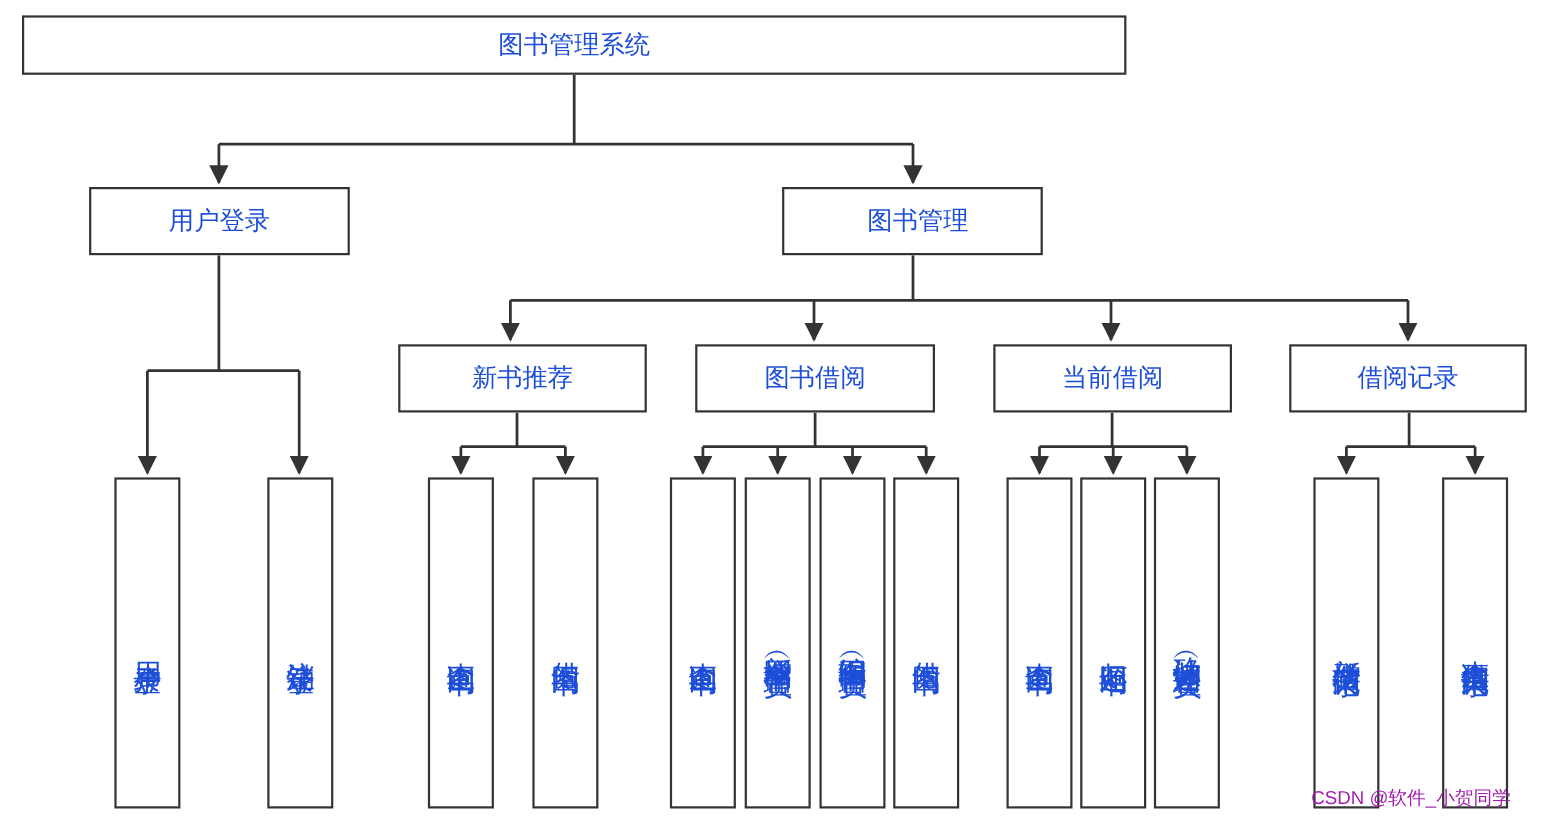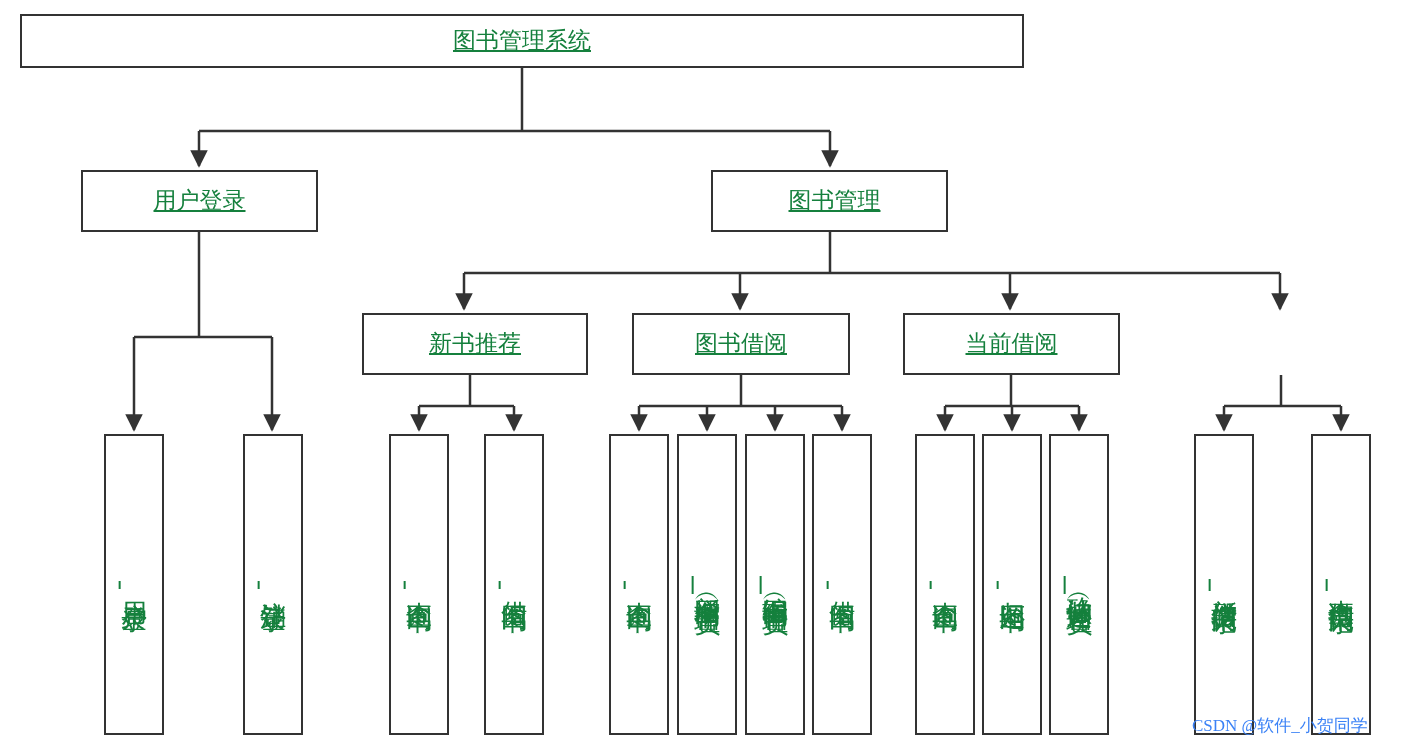--- a/index.html
+++ b/index.html
@@ -26,23 +26,22 @@
     pointer-events: none;
   }
   .node {
     position: absolute;
     box-sizing: border-box;
     background: #ffffff;
     border: 2px solid #333333;
     display: flex;
     align-items: center;
     justify-content: center;
-    color: #15803d;
+    color: #1d4ed8;
     z-index: 2;
-    text-decoration: underline;
   }
   .node .lbl {
     display: block;
     text-align: center;
     line-height: 1.12;
     white-space: nowrap;
   }
   
   .node.horiz .lbl {
     font-size: 23px;
@@ -61,24 +60,24 @@
     letter-spacing: 2px;
     line-height: 1.05;
     white-space: nowrap;
     max-height: 290px;
   }
   .watermark {
     position: absolute;
     left: 1192px;
     top: 714px;
     font-size: 17px;
-    color: #3b82f6;
+    color: #a21caf;
     white-space: nowrap;
     z-index: 5;
-    font-family: Liberation Serif, serif;
+    font-family: Liberation Sans, sans-serif;
   }
 </style>
 </head>
 <body>
 
 <div id="canvas">
 
   <svg id="edges" viewBox="0 0 1405 747" width="1405" height="747" xmlns="http://www.w3.org/2000/svg">
     <defs>
       <marker id="arrow" viewBox="0 0 10 10" refX="9" refY="5" markerWidth="7" markerHeight="7" orient="auto-start-reverse">
@@ -142,20 +141,23 @@
 
   <div class="node horiz" style="left:362px; top:313px; width:226px; height:62px;">
     <span class="lbl">新书推荐</span>
   </div>
   <div class="node horiz" style="left:903px; top:313px; width:217px; height:62px;">
     <span class="lbl">当前借阅</span>
   </div>
   <div class="node horiz" style="left:632px; top:313px; width:218px; height:62px;">
     <span class="lbl">图书借阅</span>
   </div>
+  <div class="node horiz" style="left:1172px; top:313px; width:216px; height:62px;">
+    <span class="lbl">借阅记录</span>
+  </div>
 
   <div class="node vert" style="left:104px; top:434px; width:60px; height:301px;">
     <span class="lbl">用户登录</span>
   </div>
   <div class="node vert" style="left:243px; top:434px; width:60px; height:301px;">
     <span class="lbl">注销登录</span>
   </div>
 
   <div class="node vert" style="left:389px; top:434px; width:60px; height:301px;">
     <span class="lbl">查询图书</span>

